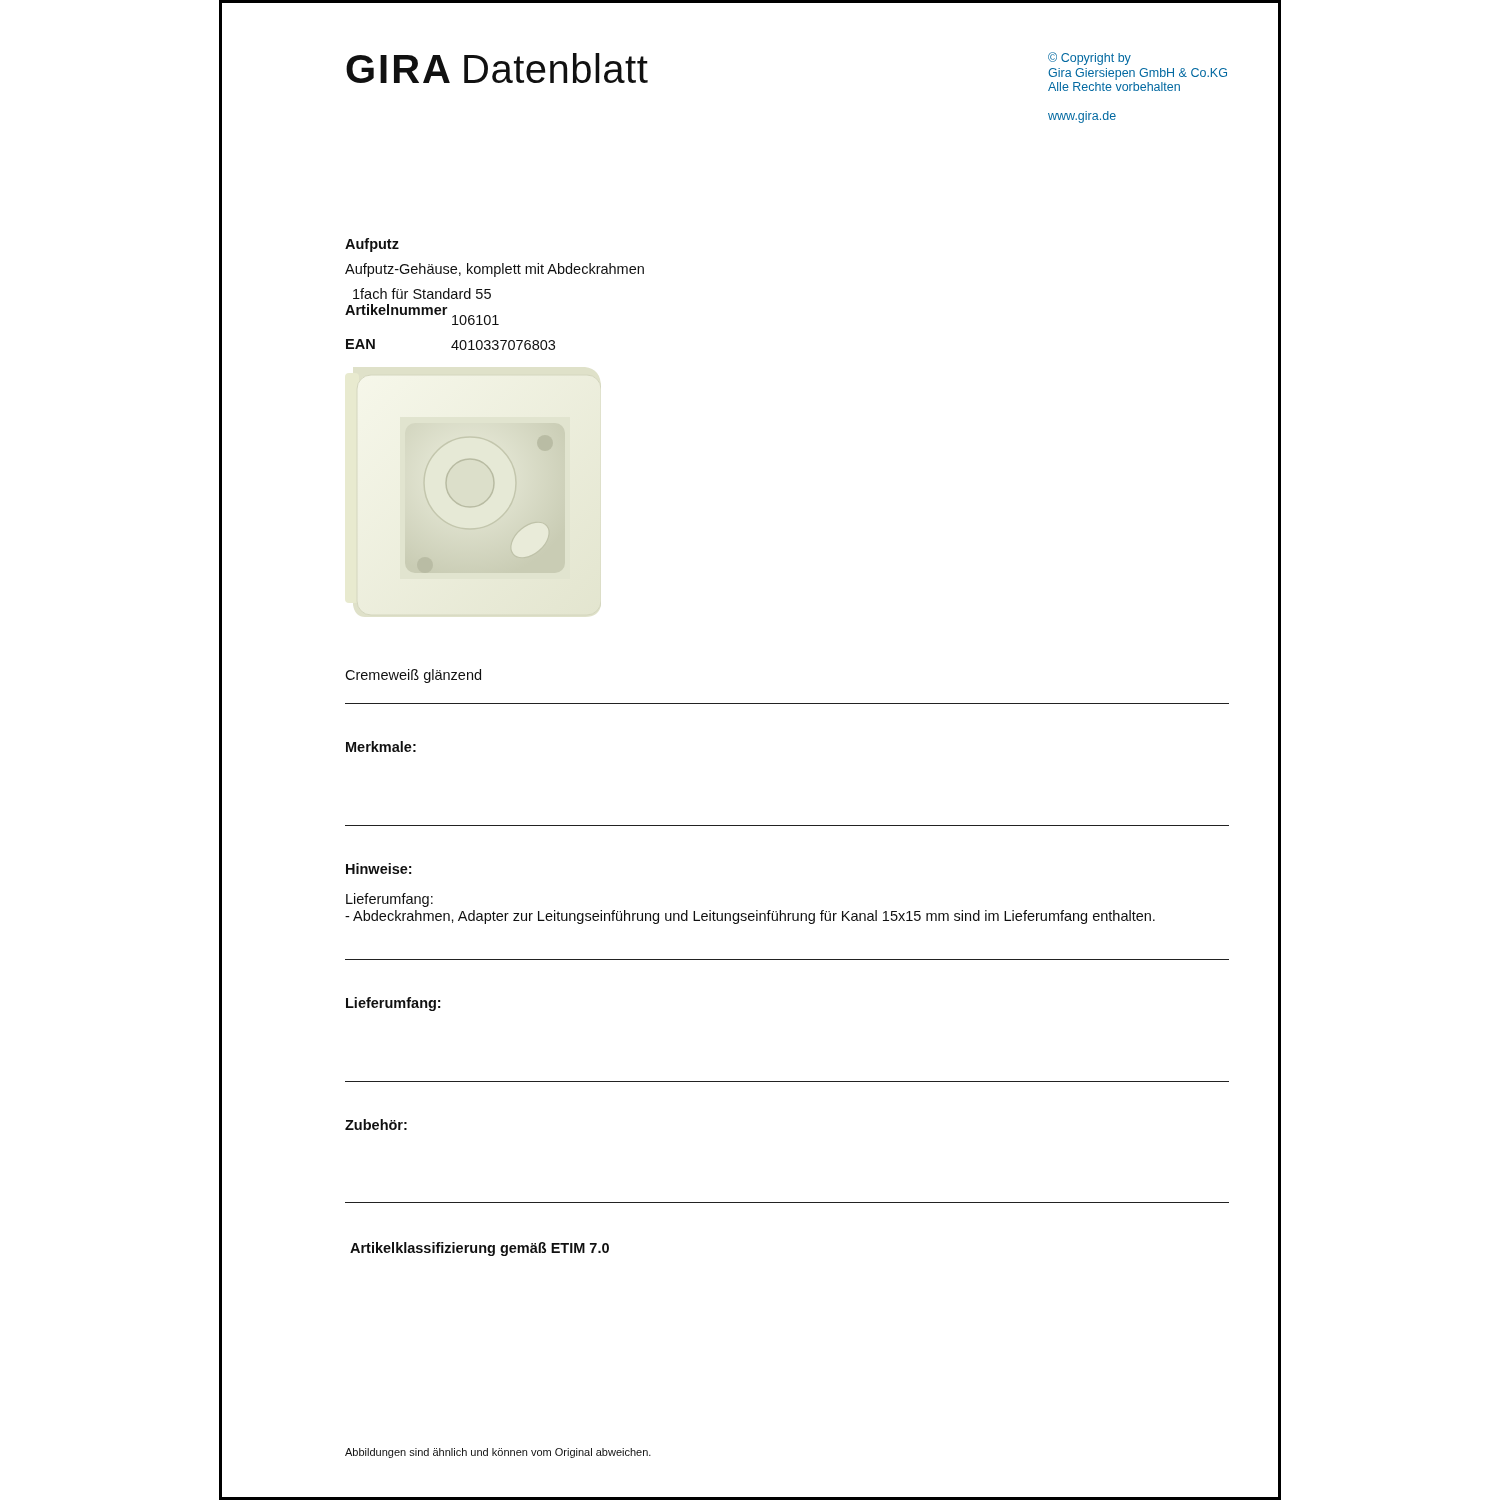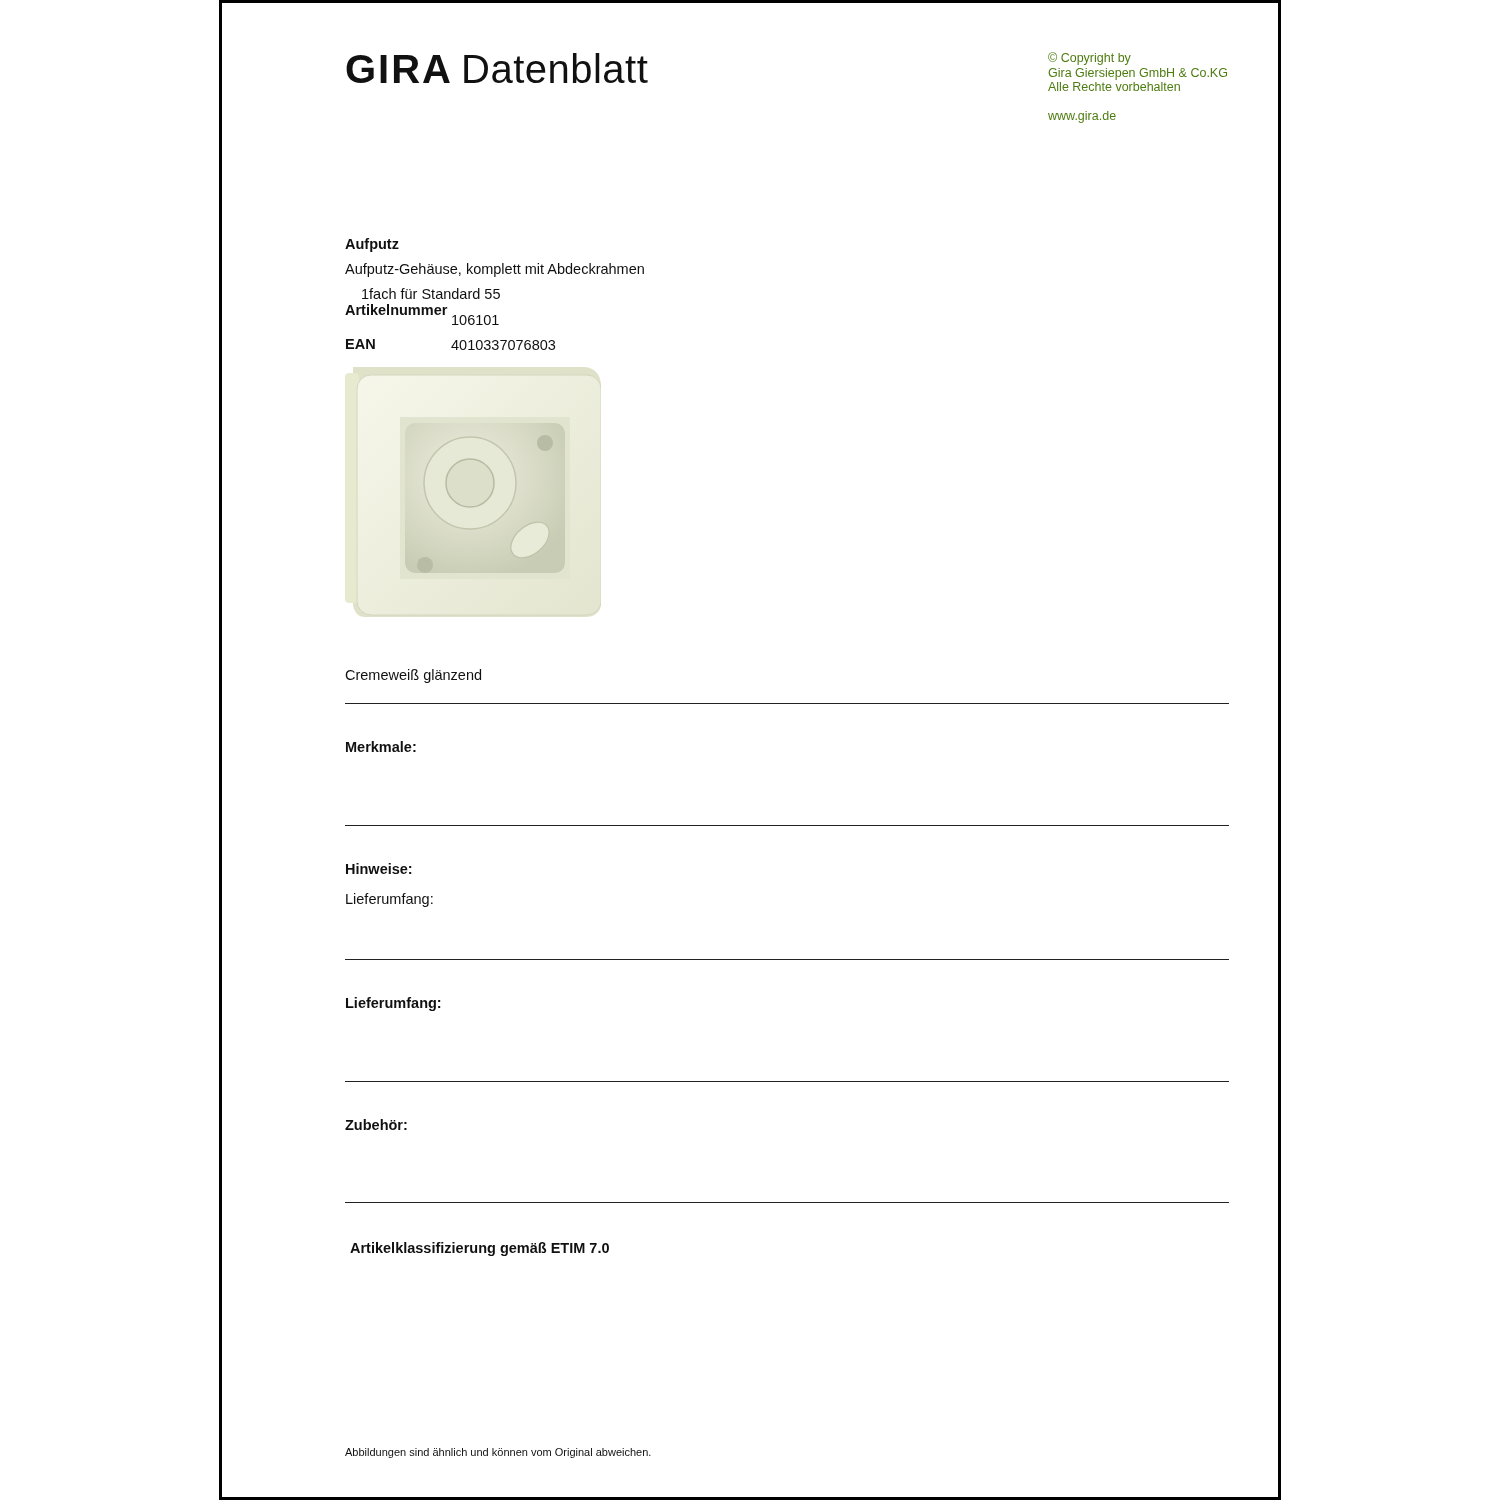--- a/index.html
+++ b/index.html
@@ -4,21 +4,21 @@
 <style>
   html, body { margin: 0; padding: 0; background: #ffffff; }
   body { width: 1500px; height: 1500px; position: relative; overflow: hidden;
          font-family: "Liberation Sans", sans-serif; color: #111; }
   .page { position: absolute; left: 219px; top: 0px; width: 1056px; height: 1494px;
           border: 3px solid #000; background: #fff; }
   .abs { position: absolute; }
   .logo { left: 123px; top: 42px; font-size: 40px; line-height: 48px; white-space: nowrap; color: #111; }
   .logo .brand { font-weight: bold; letter-spacing: 2px; }
   .logo .sub { font-weight: normal; margin-left: 8px; letter-spacing: 0.5px; }
-  .copy { left: 826px; top: 48px; font-size: 12.5px; line-height: 14.5px; color: #4d7c0f; }
+  .copy { left: 826px; top: 48px; font-size: 12.5px; line-height: 14.5px; color: #0369a1; }
   .copy .web { margin-top: 14px; display: block; }
   .t13 { font-size: 14.5px; line-height: 17px; }
   .bold { font-weight: bold; }
   .rule { position: absolute; left: 123px; width: 884px; height: 0; border-top: 1.5px solid #222; }
   .product { left: 123px; top: 362px; width: 256px; height: 253px; }
   .etim-table { position: absolute; left: 123px; top: 1257px; width: 884px; font-size: 12.5px; }
   .etim-row { height: 18.5px; line-height: 18.5px; position: relative; }
   .etim-row.r1 { background: #d8dcdb; }
   .etim-row.r2 { background: #e6e9e8; }
   .etim-row span { position: absolute; top: 0; }
@@ -34,21 +34,21 @@
 
   <div class="abs copy">
     <div>© Copyright by</div>
     <div>Gira Giersiepen GmbH &amp; Co.KG</div>
     <div>Alle Rechte vorbehalten</div>
     <span class="web">www.gira.de</span>
   </div>
 
   <div class="abs t13 bold" style="left:123px; top:233px;">Aufputz</div>
   <div class="abs t13" style="left:123px; top:258px;">Aufputz-Gehäuse, komplett mit Abdeckrahmen</div>
-  <div class="abs t13" style="left:139px; top:283px;">1fach für Standard 55</div>
+  <div class="abs t13" style="left:130px; top:283px;">1fach für Standard 55</div>
   <div class="abs t13 bold" style="left:123px; top:299px;">Artikelnummer</div>
   <div class="abs t13" style="left:229px; top:309px;">106101</div>
   <div class="abs t13 bold" style="left:123px; top:333px;">EAN</div>
   <div class="abs t13" style="left:229px; top:334px;">4010337076803</div>
 
   <div class="abs product">
     <svg width="256" height="253" viewBox="0 0 256 253">
       <defs>
         <linearGradient id="frameG" x1="0" y1="0" x2="1" y2="1">
           <stop offset="0" stop-color="#f6f7ea"></stop>
@@ -75,20 +75,21 @@
   <div class="abs t13" style="left:123px; top:664px;">Cremeweiß glänzend</div>
 
   <div class="rule" style="top:700px;"></div>
 
   <div class="abs t13 bold" style="left:123px; top:736px;text-align:center;">Merkmale:</div>
 
   <div class="rule" style="top:822px;"></div>
 
   <div class="abs t13 bold" style="left:123px; top:858px;text-align:center;">Hinweise:</div>
   <div class="abs t13" style="left:123px; top:888px;">Lieferumfang:</div>
+  <div class="abs t13" style="left:123px; top:905px; white-space:nowrap;">- Abdeckrahmen, Adapter zur Leitungseinführung und Leitungseinführung für Kanal 15x15 mm sind im Lieferumfang enthalten.</div>
 
   <div class="rule" style="top:956px;"></div>
 
   <div class="abs t13 bold" style="left:123px; top:992px;">Lieferumfang:</div>
 
   <div class="rule" style="top:1078px;"></div>
 
   <div class="abs t13 bold" style="left:123px; top:1114px;">Zubehör:</div>
 
   <div class="rule" style="top:1199px;"></div>

